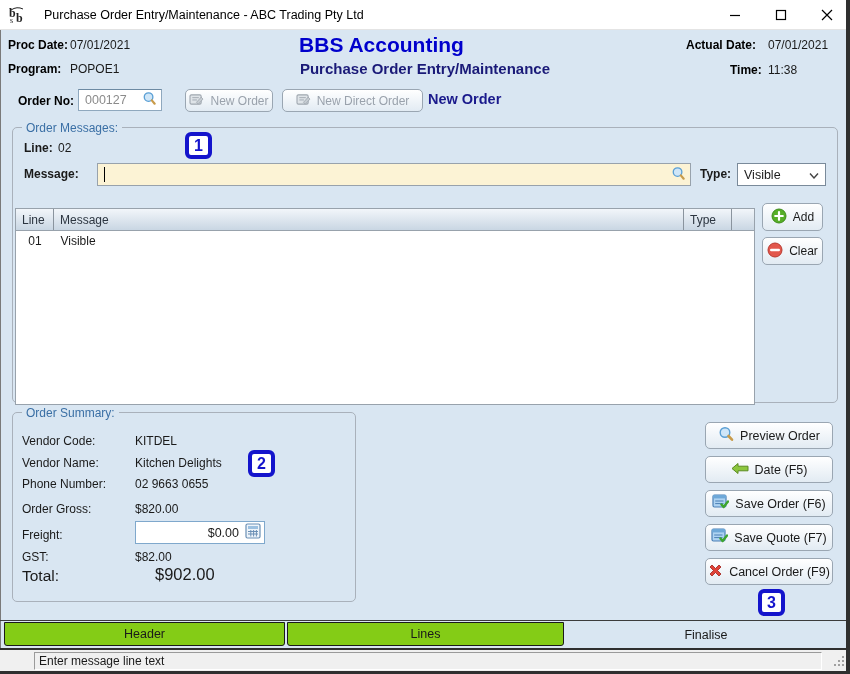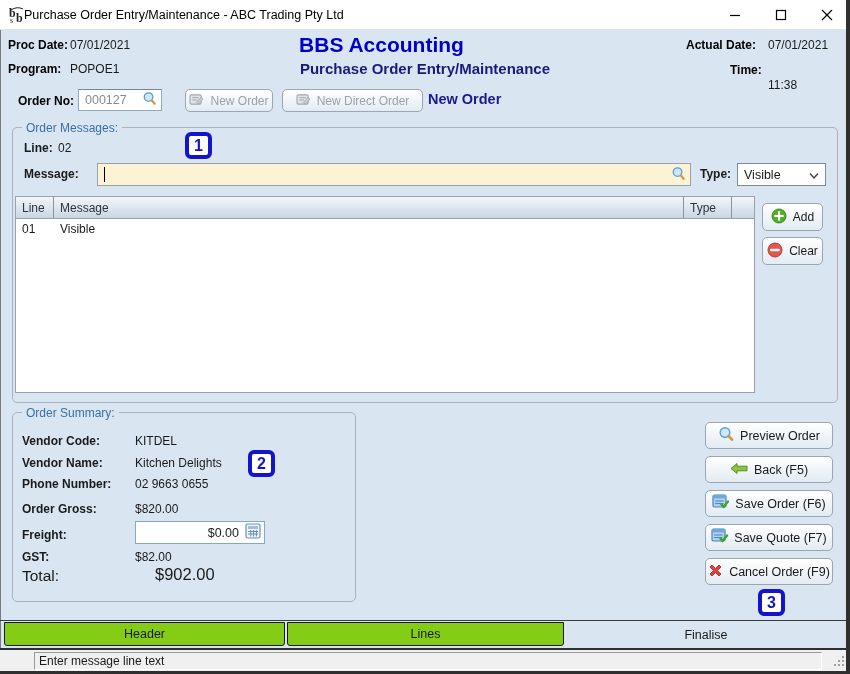--- a/index.html
+++ b/index.html
@@ -9,21 +9,21 @@
     font-family:"Liberation Sans", sans-serif; font-size:12px; color:#1a1a1a;
     background:#d9e6f2; overflow:hidden;
     box-shadow: inset 0 0 0 1px #7a7a7a;
   }
   .abs { position:absolute; }
   .bold { font-weight:bold; }
 
   
   .titlebar { left:0; top:0; width:850px; height:30px; background:#ffffff; border-bottom:1px solid #e4e4e4; }
   .titlebar .logo { left:8px; top:6px; width:18px; height:18px; }
-  .titlebar .title { left:24px; top:8px; font-size:12.5px; color:#000; }
+  .titlebar .title { left:44px; top:8px; font-size:12.5px; color:#000; }
   .winbtn { top:0; width:44px; height:29px; display:flex; align-items:center; justify-content:center; }
   .winbtn svg { display:block; }
 
   
   .hdr-label { color:#000; font-weight:bold; }
   .app-title { left:0; top:33px; width:763px; text-align:center; font-size:21px; font-weight:bold; color:#0000cc; }
   .app-subtitle { left:0; top:60px; width:850px; text-align:center; font-size:15px; font-weight:bold; color:#1a1a78; }
 
   
   .orderno-field { left:78px; top:89px; width:84px; height:22px; background:#fff;
@@ -42,31 +42,31 @@
   
   .msg-field { left:97px; top:163px; width:594px; height:23px; background:#fcf3d5;
      border:1px solid #98a2ac; display:flex; align-items:center; padding:0 4px; }
   .caret { width:1px; height:15px; background:#000; margin-left:2px; }
   .msg-field .mag { margin-left:auto; }
   .dropdown { left:737px; top:163px; width:89px; height:23px; background:#fff; border:1px solid #7a8a9a;
      display:flex; align-items:center; padding:0 6px; }
   .dropdown .val { flex:1; font-size:12.5px; }
 
   
-  .msg-table { left:15px; top:196px; width:740px; height:197px; background:#fff; border:1px solid #98a2ac; }
+  .msg-table { left:15px; top:208px; width:740px; height:197px; background:#fff; border:1px solid #98a2ac;text-align:center; }
   .tbl-header { display:flex; height:22px; background:linear-gradient(#f2f6fa,#c9d6e3); border-bottom:1px solid #98a2ac; }
   .tbl-header .cell { display:flex; align-items:center; padding:0 6px; color:#2c3540; border-right:1px solid #8a949e; }
   .c-line { width:38px; } .c-msg { width:630px; } .c-type { width:48px; } .c-x { width:20px; border-right:none !important; }
   .tbl-row { display:flex; height:18px; margin-top:3px; }
   .tbl-row .cell { padding:0 6px; white-space:nowrap; overflow:hidden; }
 
   .side-btn { left:762px; width:61px; height:28px; }
 
   
-  .sum-label { left:22px; font-weight:bold; }
+  .sum-label { left:22px; font-weight:normal; }
   .sum-value { left:135px; }
   .freight-field { left:135px; top:521px; width:130px; height:23px; background:#fff; border:1px solid #7fa8cc;
      display:flex; align-items:center; padding:0 3px 0 6px; }
   .freight-field .val { flex:1; text-align:right; padding-right:6px; font-size:12.5px; }
   .total-label { left:22px; top:567px; font-size:15.5px; }
   .total-value { left:155px; top:565px; font-size:16.5px; }
 
   
   .action-btn { left:705px; width:128px; height:27px; font-size:12.5px; }
 
@@ -124,21 +124,21 @@
   <span class="abs" style="left:70px; top:38px">07/01/2021</span>
   <span class="abs hdr-label" style="left:8px; top:62px">Program:</span>
   <span class="abs" style="left:70px; top:62px">POPOE1</span>
 
   <div class="abs app-title">BBS Accounting</div>
   <div class="abs app-subtitle">Purchase Order Entry/Maintenance</div>
 
   <span class="abs hdr-label" style="left:686px; top:38px">Actual Date:</span>
   <span class="abs" style="left:768px; top:38px">07/01/2021</span>
   <span class="abs hdr-label" style="left:730px; top:63px">Time:</span>
-  <span class="abs" style="left:768px; top:78px">11:38</span>
+  <span class="abs" style="left:768px; top:63px">11:38</span>
 
   <span class="abs hdr-label" style="left:18px; top:94px">Order No:</span>
   <div class="abs orderno-field">
     <span class="val">000127</span>
     <span>
       <svg width="15" height="15" viewBox="0 0 16 16">
           <circle cx="7" cy="6.5" r="4.6" fill="#cfe6f8" stroke="#5a9fd4" stroke-width="1.4"></circle>
           <line x1="10.5" y1="10" x2="13.5" y2="13.5" stroke="#c89b4a" stroke-width="2.4" stroke-linecap="round"></line>
         </svg>
     </span>
@@ -273,21 +273,21 @@
         </svg>
     </span>
     <span>Preview Order</span>
   </div>
   <div class="abs btn action-btn" style="top:456px">
     <span>
       <svg width="18" height="13" viewBox="0 0 18 13">
           <path d="M1 6.5 L7 1.5 V4.2 H17 V8.8 H7 V11.5 Z" fill="#8cc63e" stroke="#5a8a20" stroke-width="1"></path>
         </svg>
     </span>
-    <span>Back (F5)</span>
+    <span>Date (F5)</span>
   </div>
   <div class="abs btn action-btn" style="top:490px">
     <span>
       <svg width="17" height="16" viewBox="0 0 17 16">
           <rect x="1" y="1" width="13" height="12" rx="1.5" fill="#aed3f2" stroke="#4a7fb5" stroke-width="1.2"></rect>
           <rect x="1" y="1" width="13" height="3.4" fill="#6ea8d8"></rect>
           <line x1="3.2" y1="7" x2="11.5" y2="7" stroke="#4a7fb5"></line>
           <line x1="3.2" y1="9.6" x2="11.5" y2="9.6" stroke="#4a7fb5"></line>
           <path d="M9.5 10.5 L11.6 13 L16 7.5" fill="none" stroke="#3da52e" stroke-width="2.4" stroke-linecap="round" stroke-linejoin="round"></path>
         </svg>

